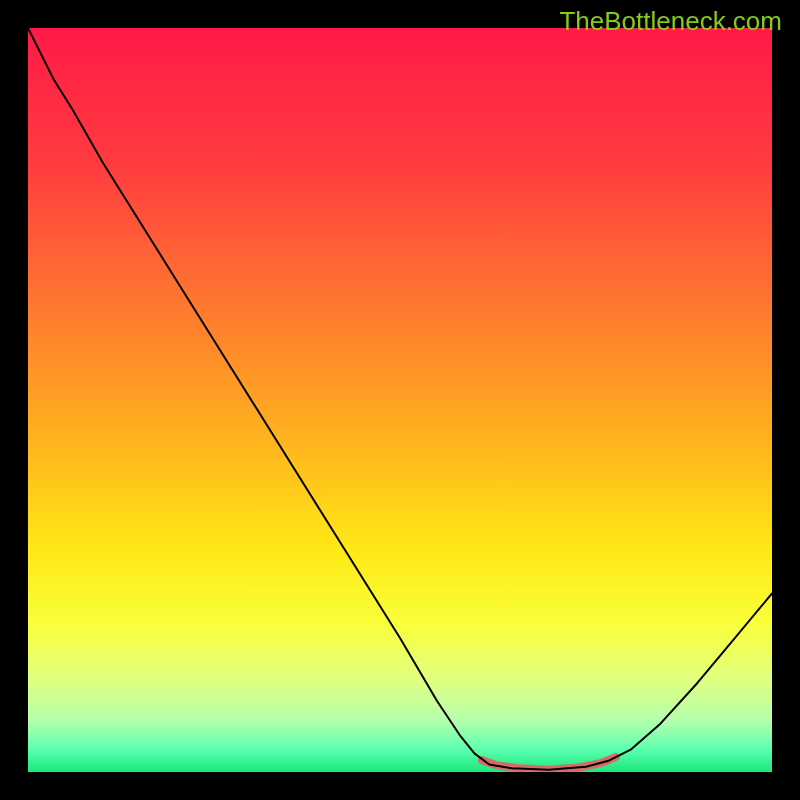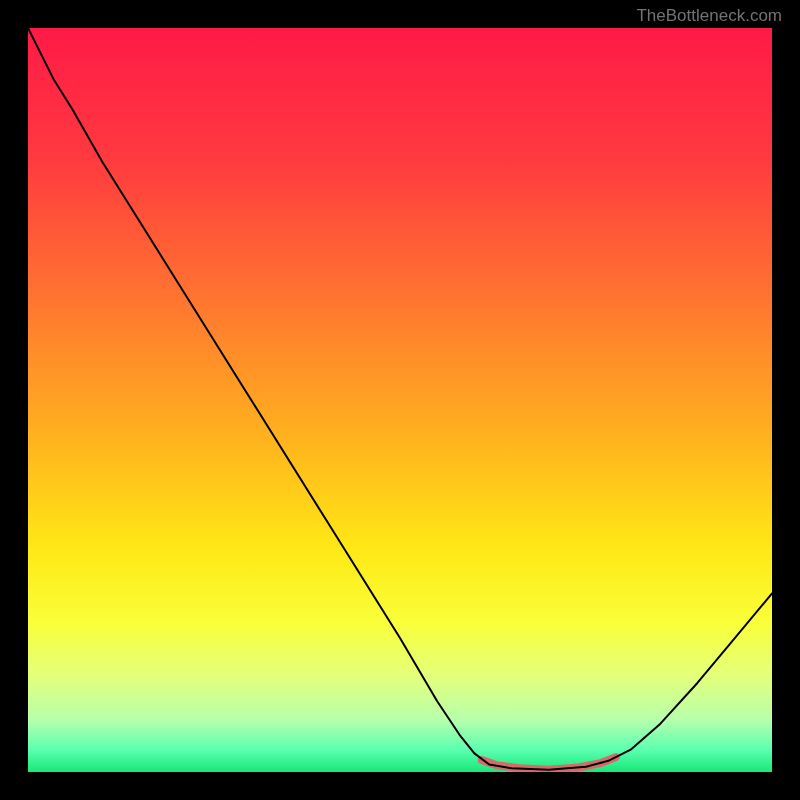--- a/index.html
+++ b/index.html
@@ -1,17 +1,17 @@
 <!DOCTYPE html>
 <html><head>
 <meta charset="utf-8">
 <style>
   * { margin: 0; padding: 0; box-sizing: border-box; }
   body { width: 800px; height: 800px; background: #000; position: relative; font-family: Arial, sans-serif; }
-  .watermark { position: absolute; top: 6px; right: 18px; color: #737373; font-size: 17px; z-index: 10; }
+  .watermark { position: absolute; top: 6px; right: 18px; color: #84cc16; font-size: 26px; z-index: 10; }
   .plot-area { position: absolute; top: 28px; left: 28px; width: 744px; height: 744px; }
   .gradient-bg { position: absolute; top: 0; left: 0; width: 100%; height: 100%; }
   .curve-layer { position: absolute; top: 0; left: 0; width: 100%; height: 100%; }
 </style>
 </head>
 <body>
 
 <div class="watermark">TheBottleneck.com</div>
 
 <div class="plot-area">

